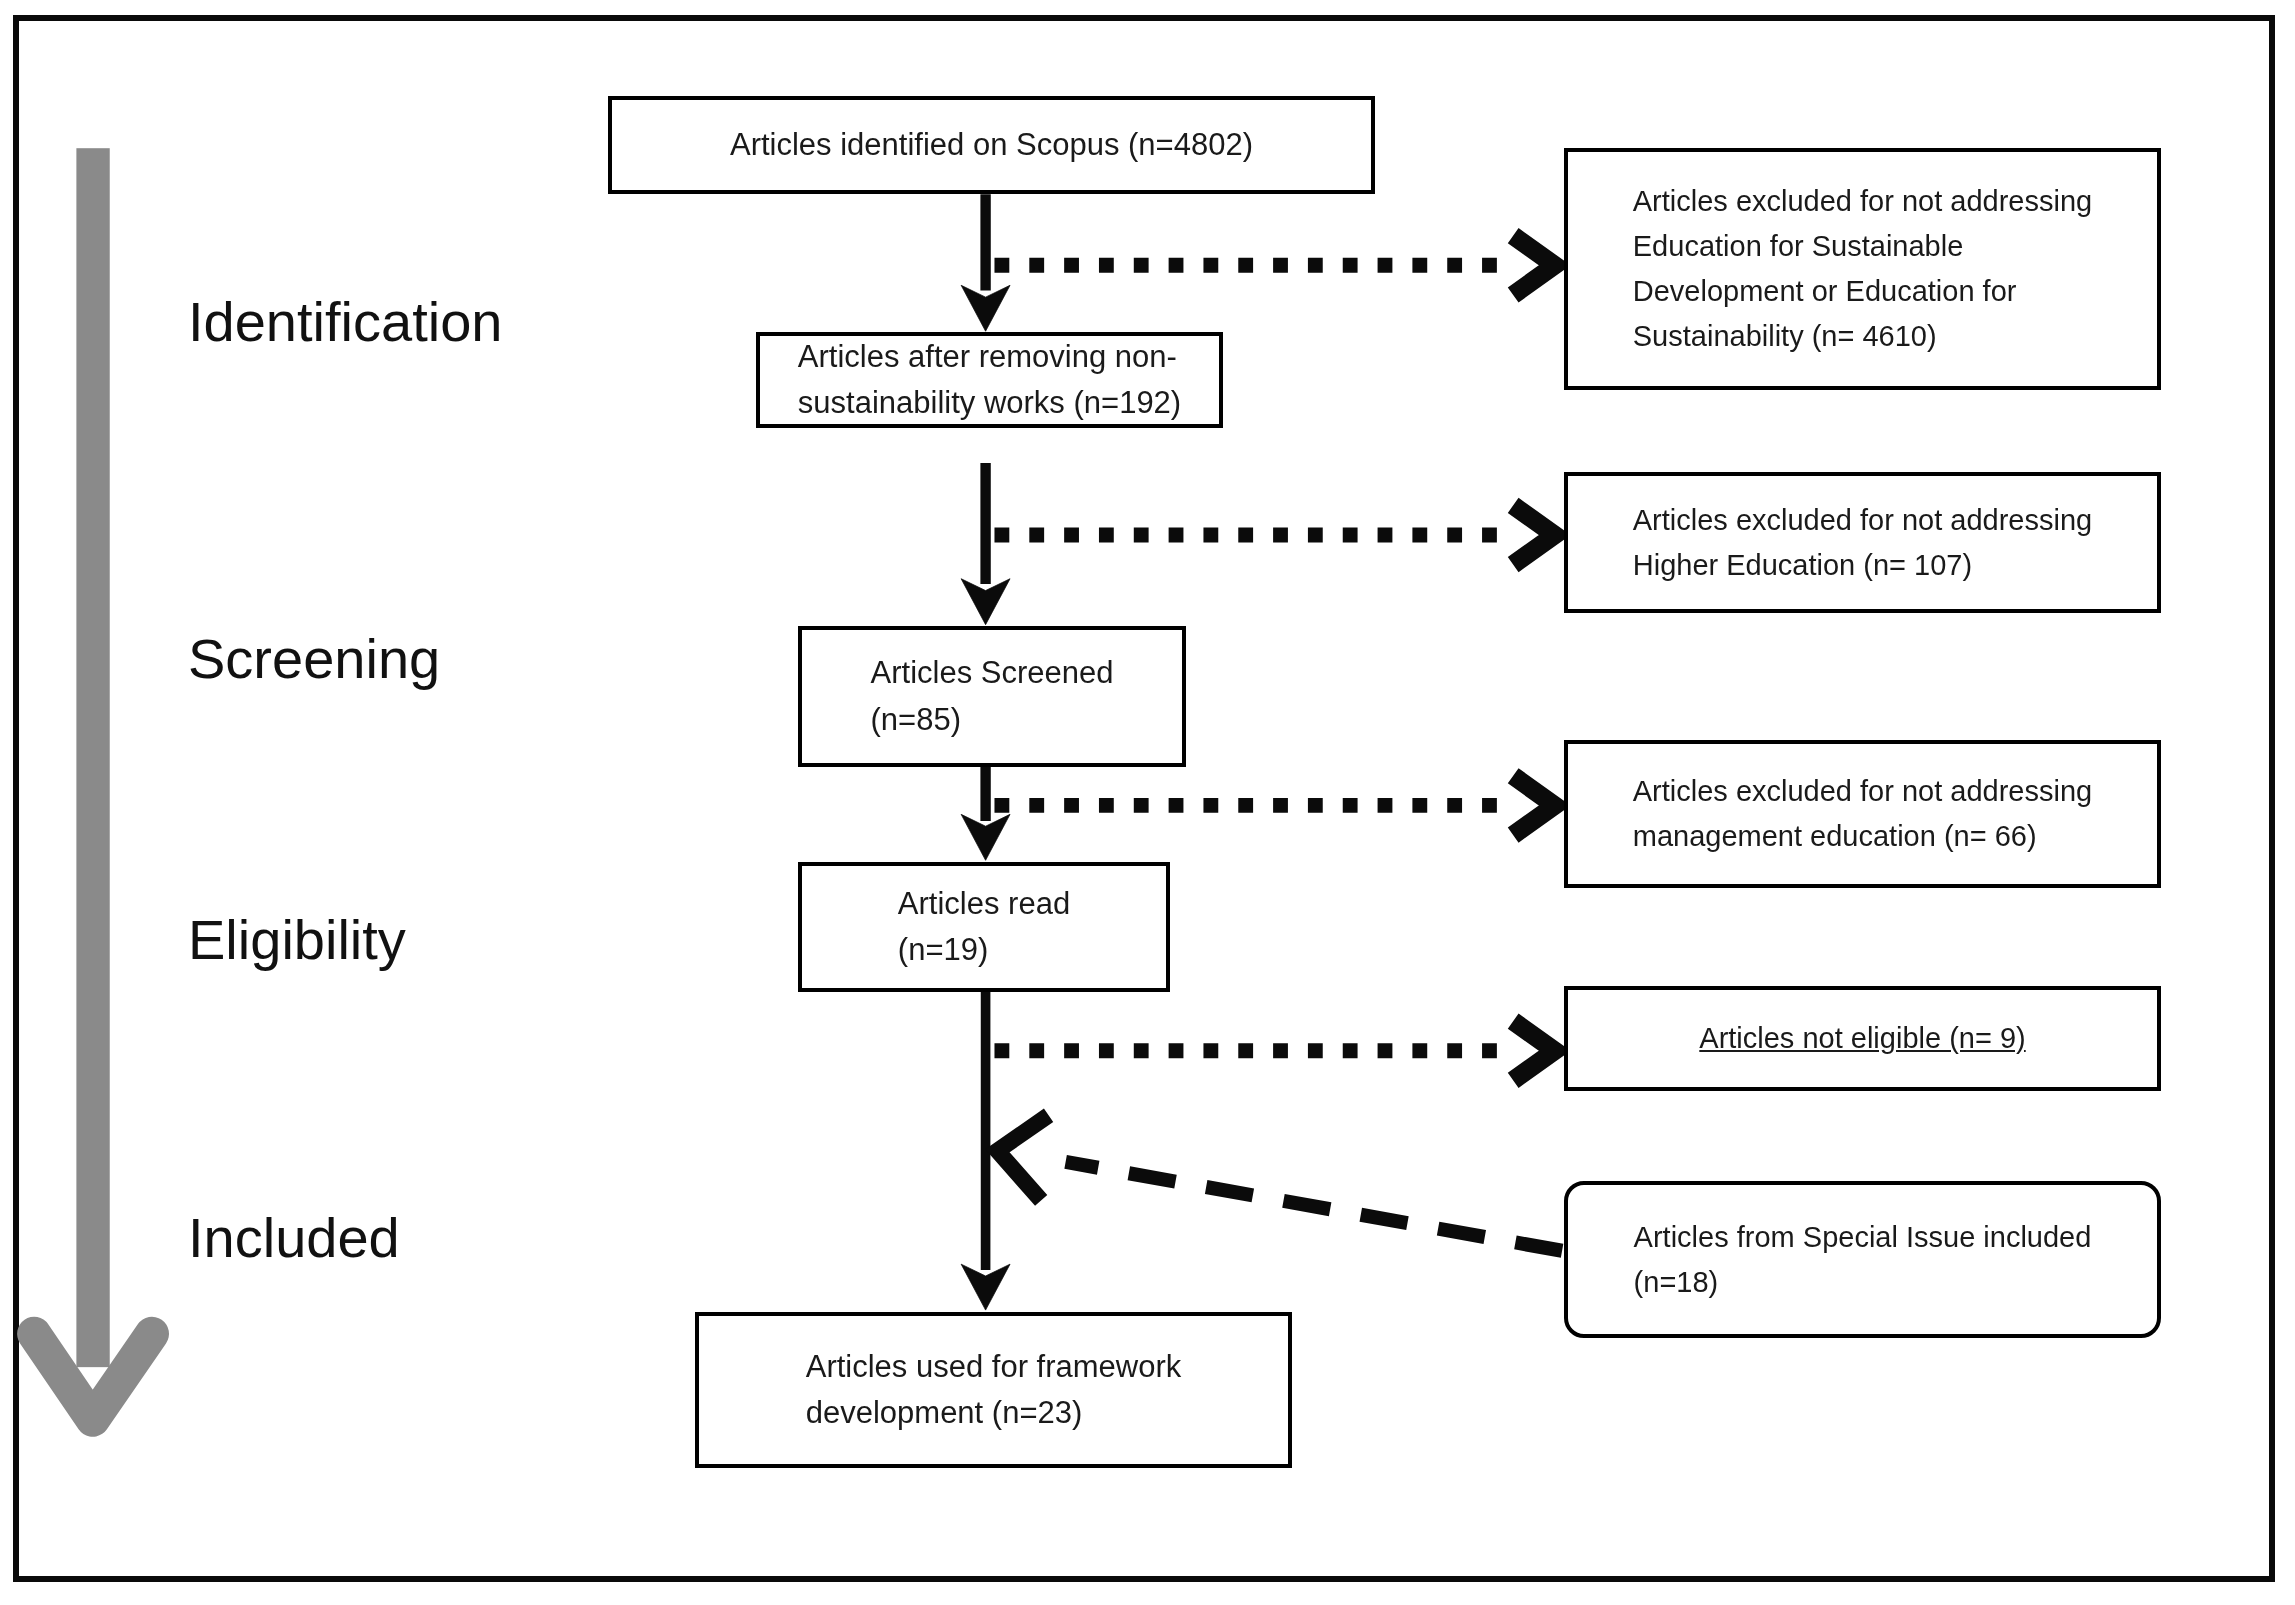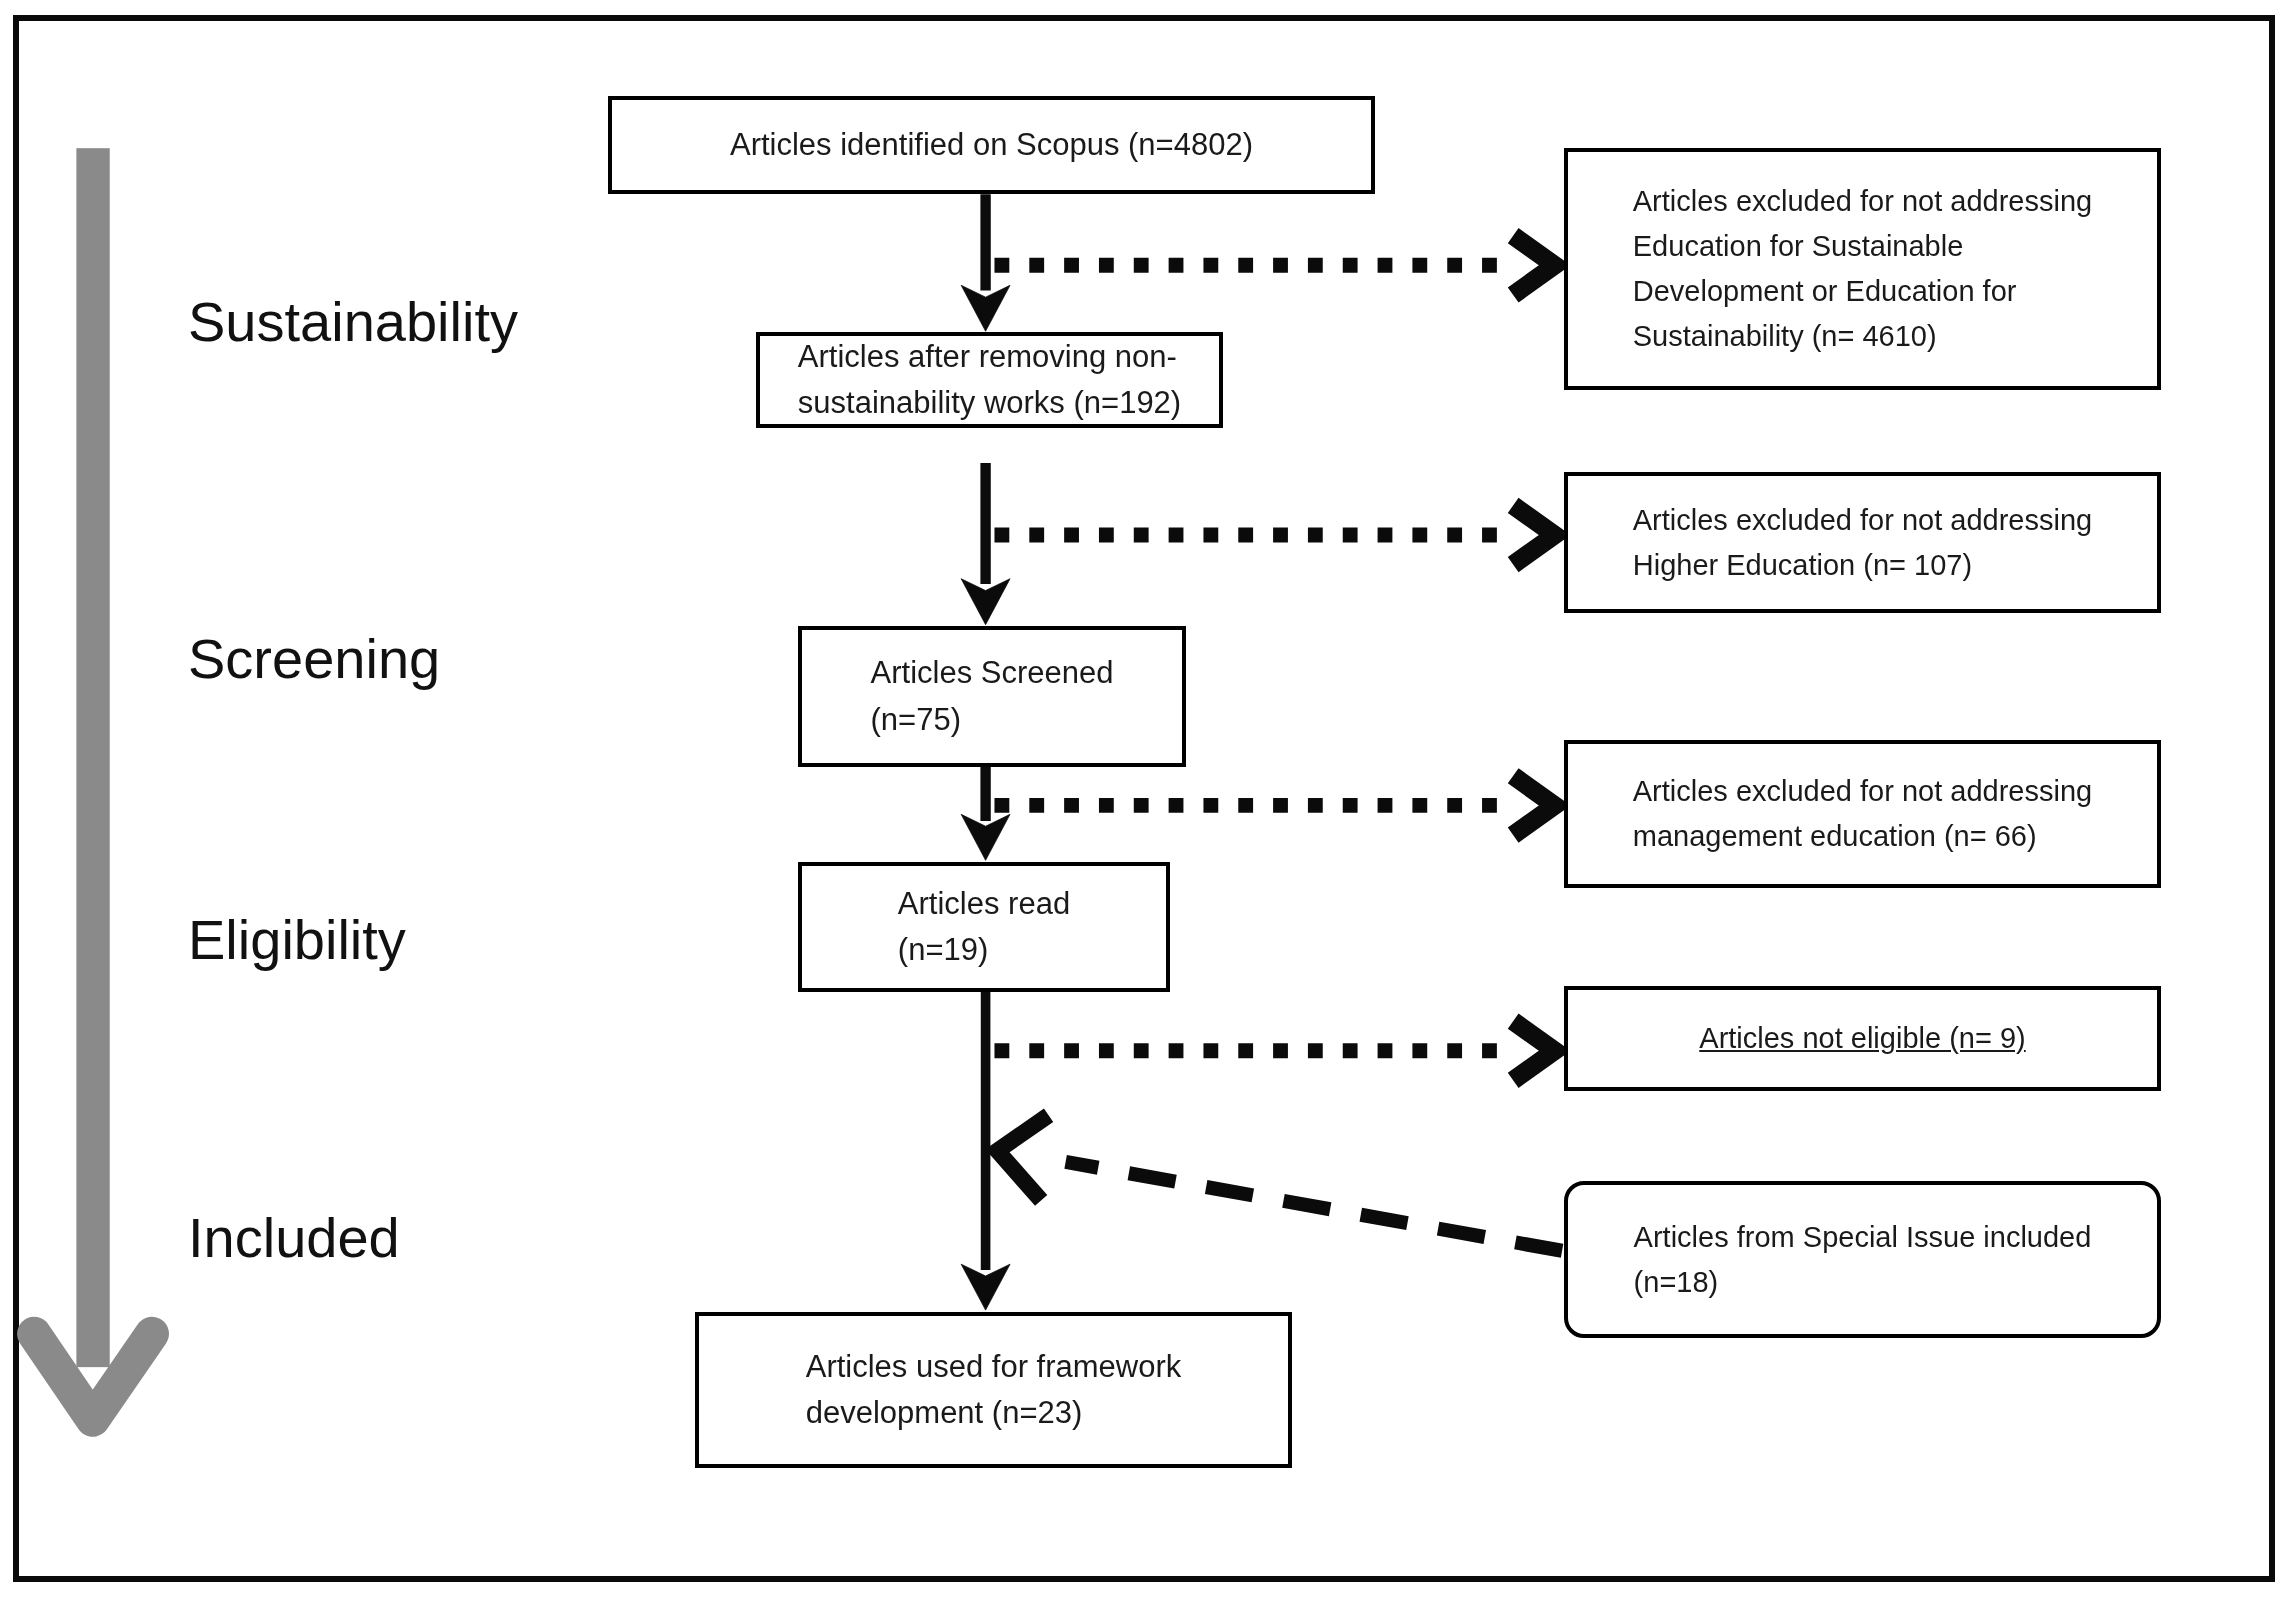--- a/index.html
+++ b/index.html
@@ -50,37 +50,37 @@
       <line x1="1342" y1="1418" x2="2038" y2="1418" stroke-width="20" stroke-dasharray="20 27"></line>
       <polyline points="2042,1378 2098,1418 2042,1458" stroke-width="25"></polyline>
     </g>
 
     <g stroke="#0b0b0b" fill="none">
       <line x1="2108" y1="1688" x2="1438" y2="1568" stroke-width="19" stroke-dasharray="64 42"></line>
       <polyline points="1415,1505 1346,1553 1405,1620" stroke-width="22"></polyline>
     </g>
   </svg>
 
-  <div class="stage-label" style="left:188px;top:291px;">Sustainability</div>
+  <div class="stage-label" style="left:188px;top:291px;">Identification</div>
   <div class="stage-label" style="left:188px;top:628px;">Screening</div>
   <div class="stage-label" style="left:188px;top:909px;">Eligibility</div>
   <div class="stage-label" style="left:188px;top:1207px;">Included</div>
 
   <div class="flow-box" style="left:608px;top:96px;width:767px;height:98px;">
     <span>Articles identified on Scopus (n=4802)</span>
   </div>
 
   <div class="flow-box" style="left:756px;top:332px;width:467px;height:96px;">
     <span>Articles after removing non-
 sustainability works (n=192)</span>
   </div>
 
   <div class="flow-box" style="left:798px;top:626px;width:388px;height:141px;">
     <span>Articles Screened
-(n=75)</span>
+(n=85)</span>
   </div>
 
   <div class="flow-box" style="left:798px;top:862px;width:372px;height:130px;">
     <span>Articles read
 (n=19)</span>
   </div>
 
   <div class="flow-box" style="left:695px;top:1312px;width:597px;height:156px;">
     <span>Articles used for framework
 development  (n=23)</span>

